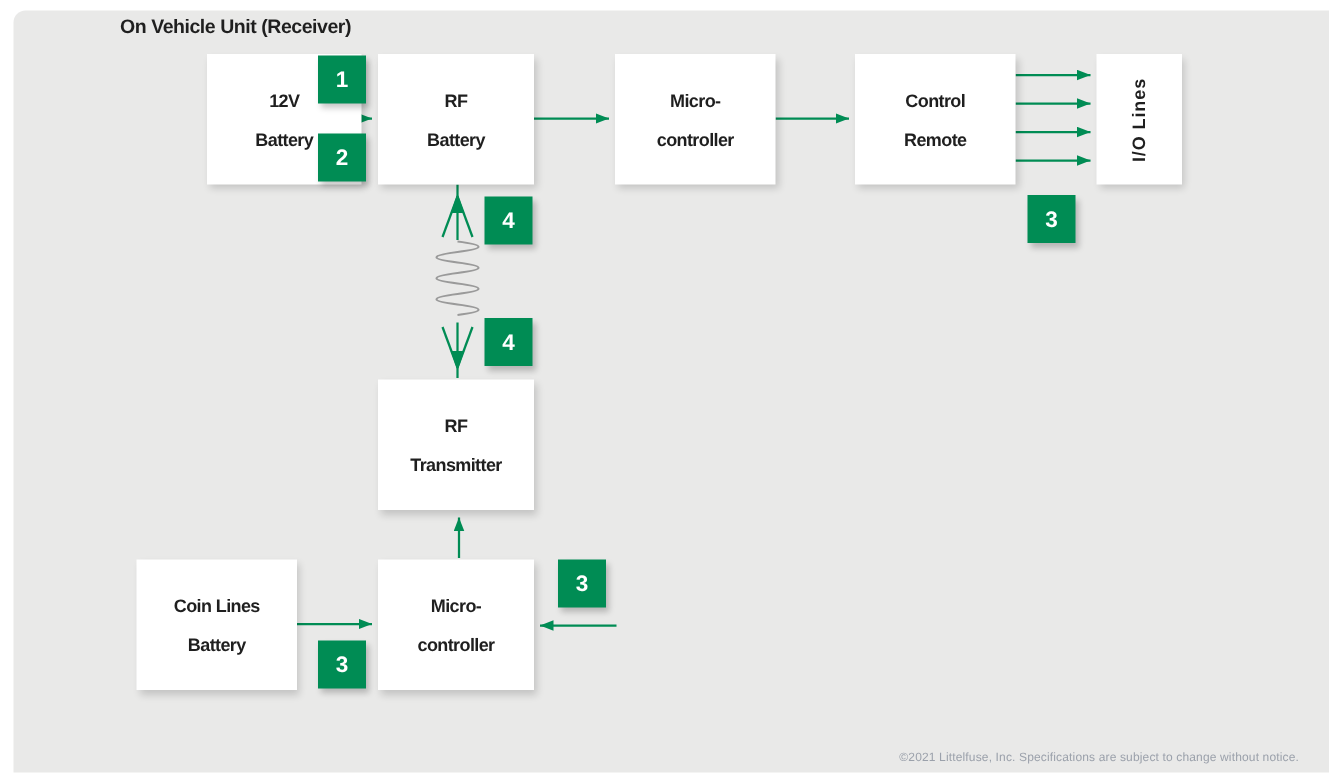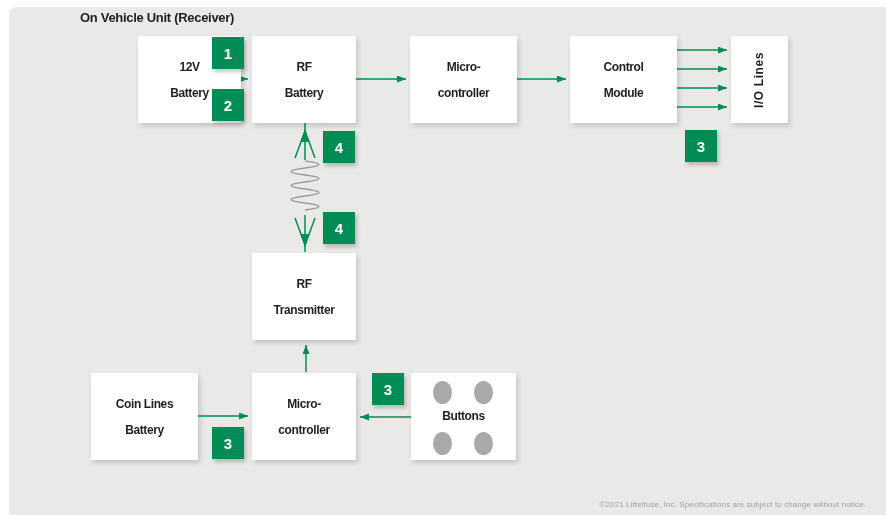--- a/index.html
+++ b/index.html
@@ -156,46 +156,39 @@
   <div class="block" style="left:252px;top:36px;width:104px;height:87px;">
     <span>RF</span>
     <span>Battery</span>
   </div>
   <div class="block" style="left:410px;top:36px;width:107px;height:87px;">
     <span>Micro-</span>
     <span>controller</span>
   </div>
   <div class="block" style="left:570px;top:36px;width:107px;height:87px;">
     <span>Control</span>
-    <span>Module</span>
+    <span>Remote</span>
   </div>
   <div class="block" style="left:731px;top:36px;width:57px;height:87px;">
     <span class="rotated">I/O Lines</span>
   </div>
 
   <div class="block" style="left:252px;top:253px;width:104px;height:87px;">
     <span>RF</span>
     <span>Transmitter</span>
   </div>
 
   <div class="block" style="left:91px;top:373px;width:107px;height:87px;">
     <span>Coin Lines</span>
     <span>Battery</span>
   </div>
   <div class="block" style="left:252px;top:373px;width:104px;height:87px;">
     <span>Micro-</span>
     <span>controller</span>
   </div>
-  <div class="block" style="left:411px;top:373px;width:105px;height:87px;">
-    <span class="btn-dot" style="left:22px;top:8px;"></span>
-    <span class="btn-dot" style="left:63px;top:8px;"></span>
-    <span class="btn-dot" style="left:22px;top:59px;"></span>
-    <span class="btn-dot" style="left:63px;top:59px;"></span>
-    <span class="buttons-label">Buttons</span>
-  </div>
 
   <div class="badge" style="left:212px;top:37px;">1</div>
   <div class="badge" style="left:212px;top:89px;">2</div>
   <div class="badge" style="left:685px;top:130px;">3</div>
   <div class="badge" style="left:323px;top:131px;">4</div>
   <div class="badge" style="left:323px;top:212px;">4</div>
   <div class="badge" style="left:212px;top:427px;">3</div>
   <div class="badge" style="left:372px;top:373px;">3</div>
 
   <div class="footer-note">©2021 Littelfuse, Inc. Specifications are subject to change without notice.</div>

